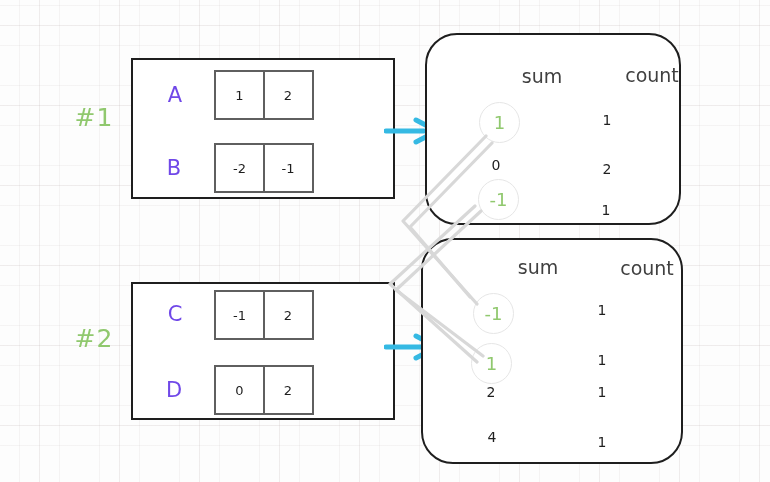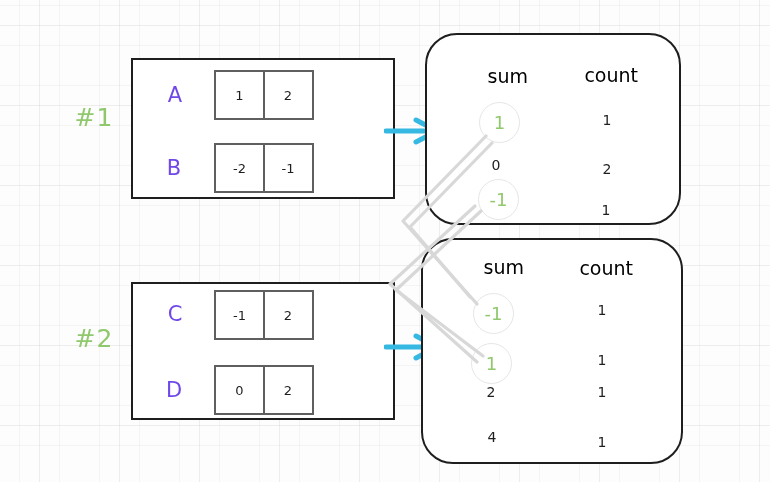--- a/index.html
+++ b/index.html
@@ -43,21 +43,21 @@
     font-size: 13px; color: #1e1e1e;
   }
   .cell + .cell { margin-left: -2.5px; }
 
   .panel {
     position: absolute; background: #fff;
     border: 2px solid #1e1e1e; border-radius: 32px;
   }
   .col-header {
     position: absolute; width: 60px; height: 22px;
-    color: #000000; font-size: 19px; line-height: 22px; text-align: right;
+    color: #404040; font-size: 19px; line-height: 22px; text-align: center; margin-left: 44px;
   }
   .val {
     position: absolute; width: 24px; height: 18px;
     color: #1e1e1e; font-size: 14px; line-height: 18px; text-align: center;
   }
   .hl-circle {
     position: absolute; width: 41px; height: 41px;
     border: 1.5px solid #e6e6e6; border-radius: 50%;
     background: rgba(255,255,255,0.75);
     display: flex; align-items: center; justify-content: center;

